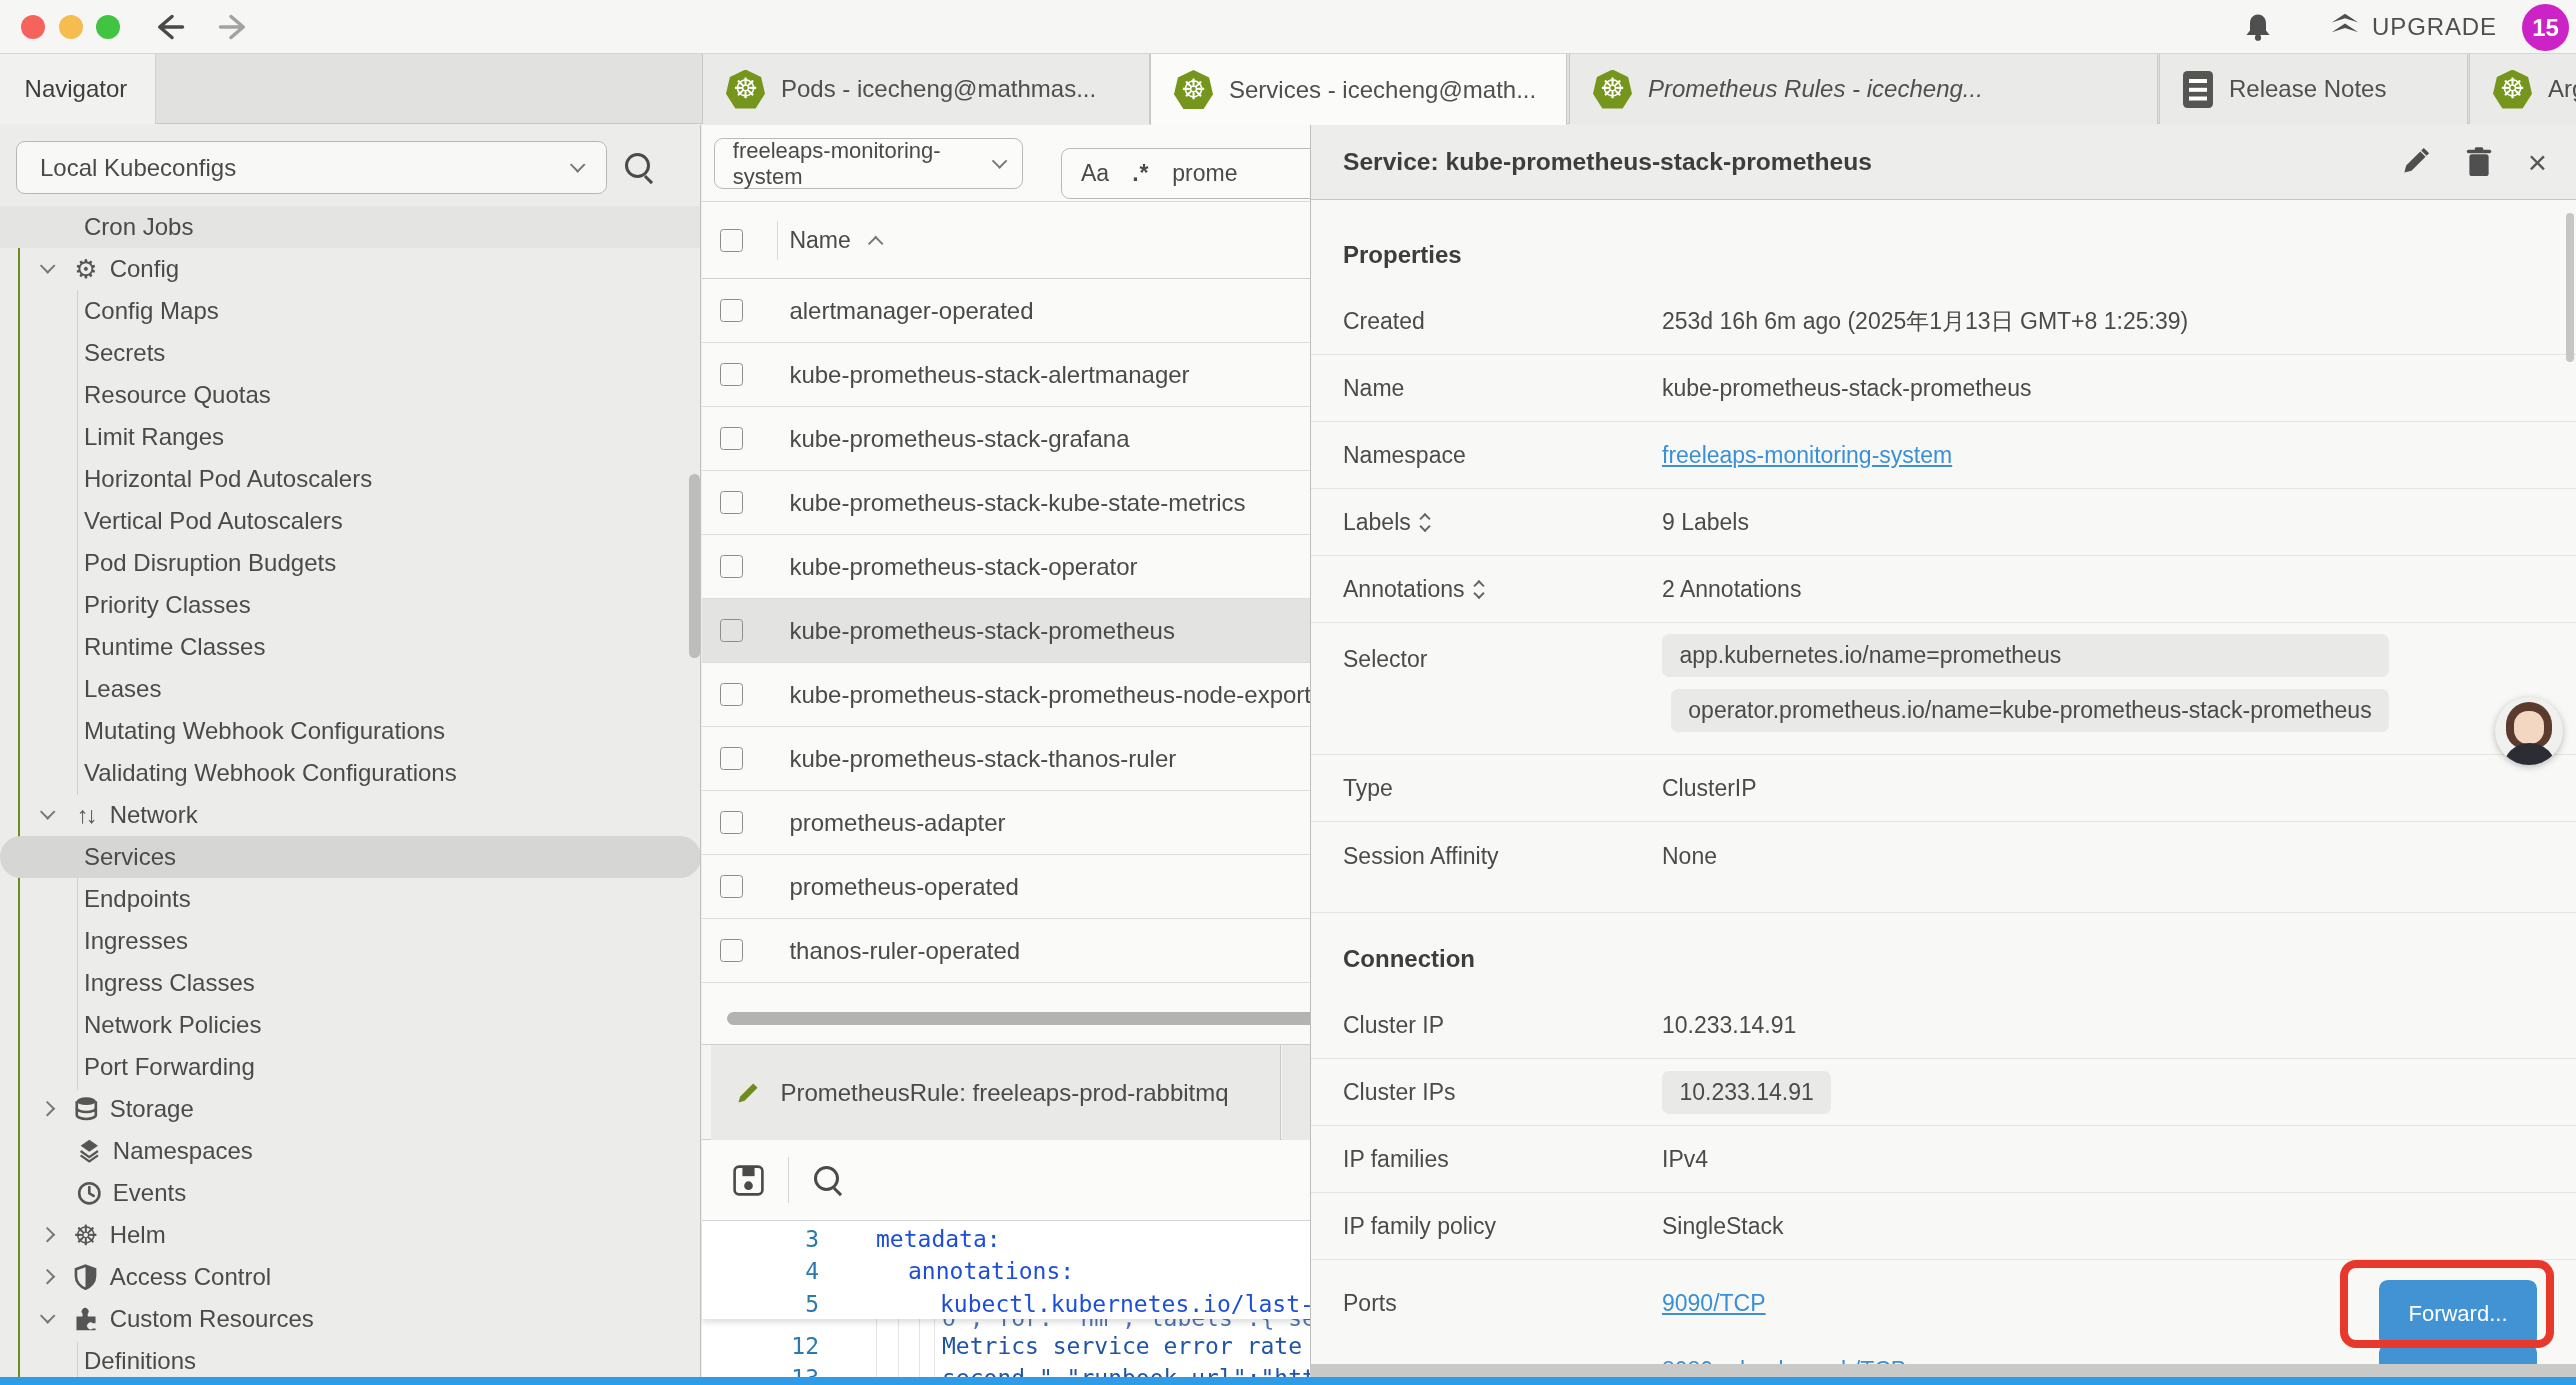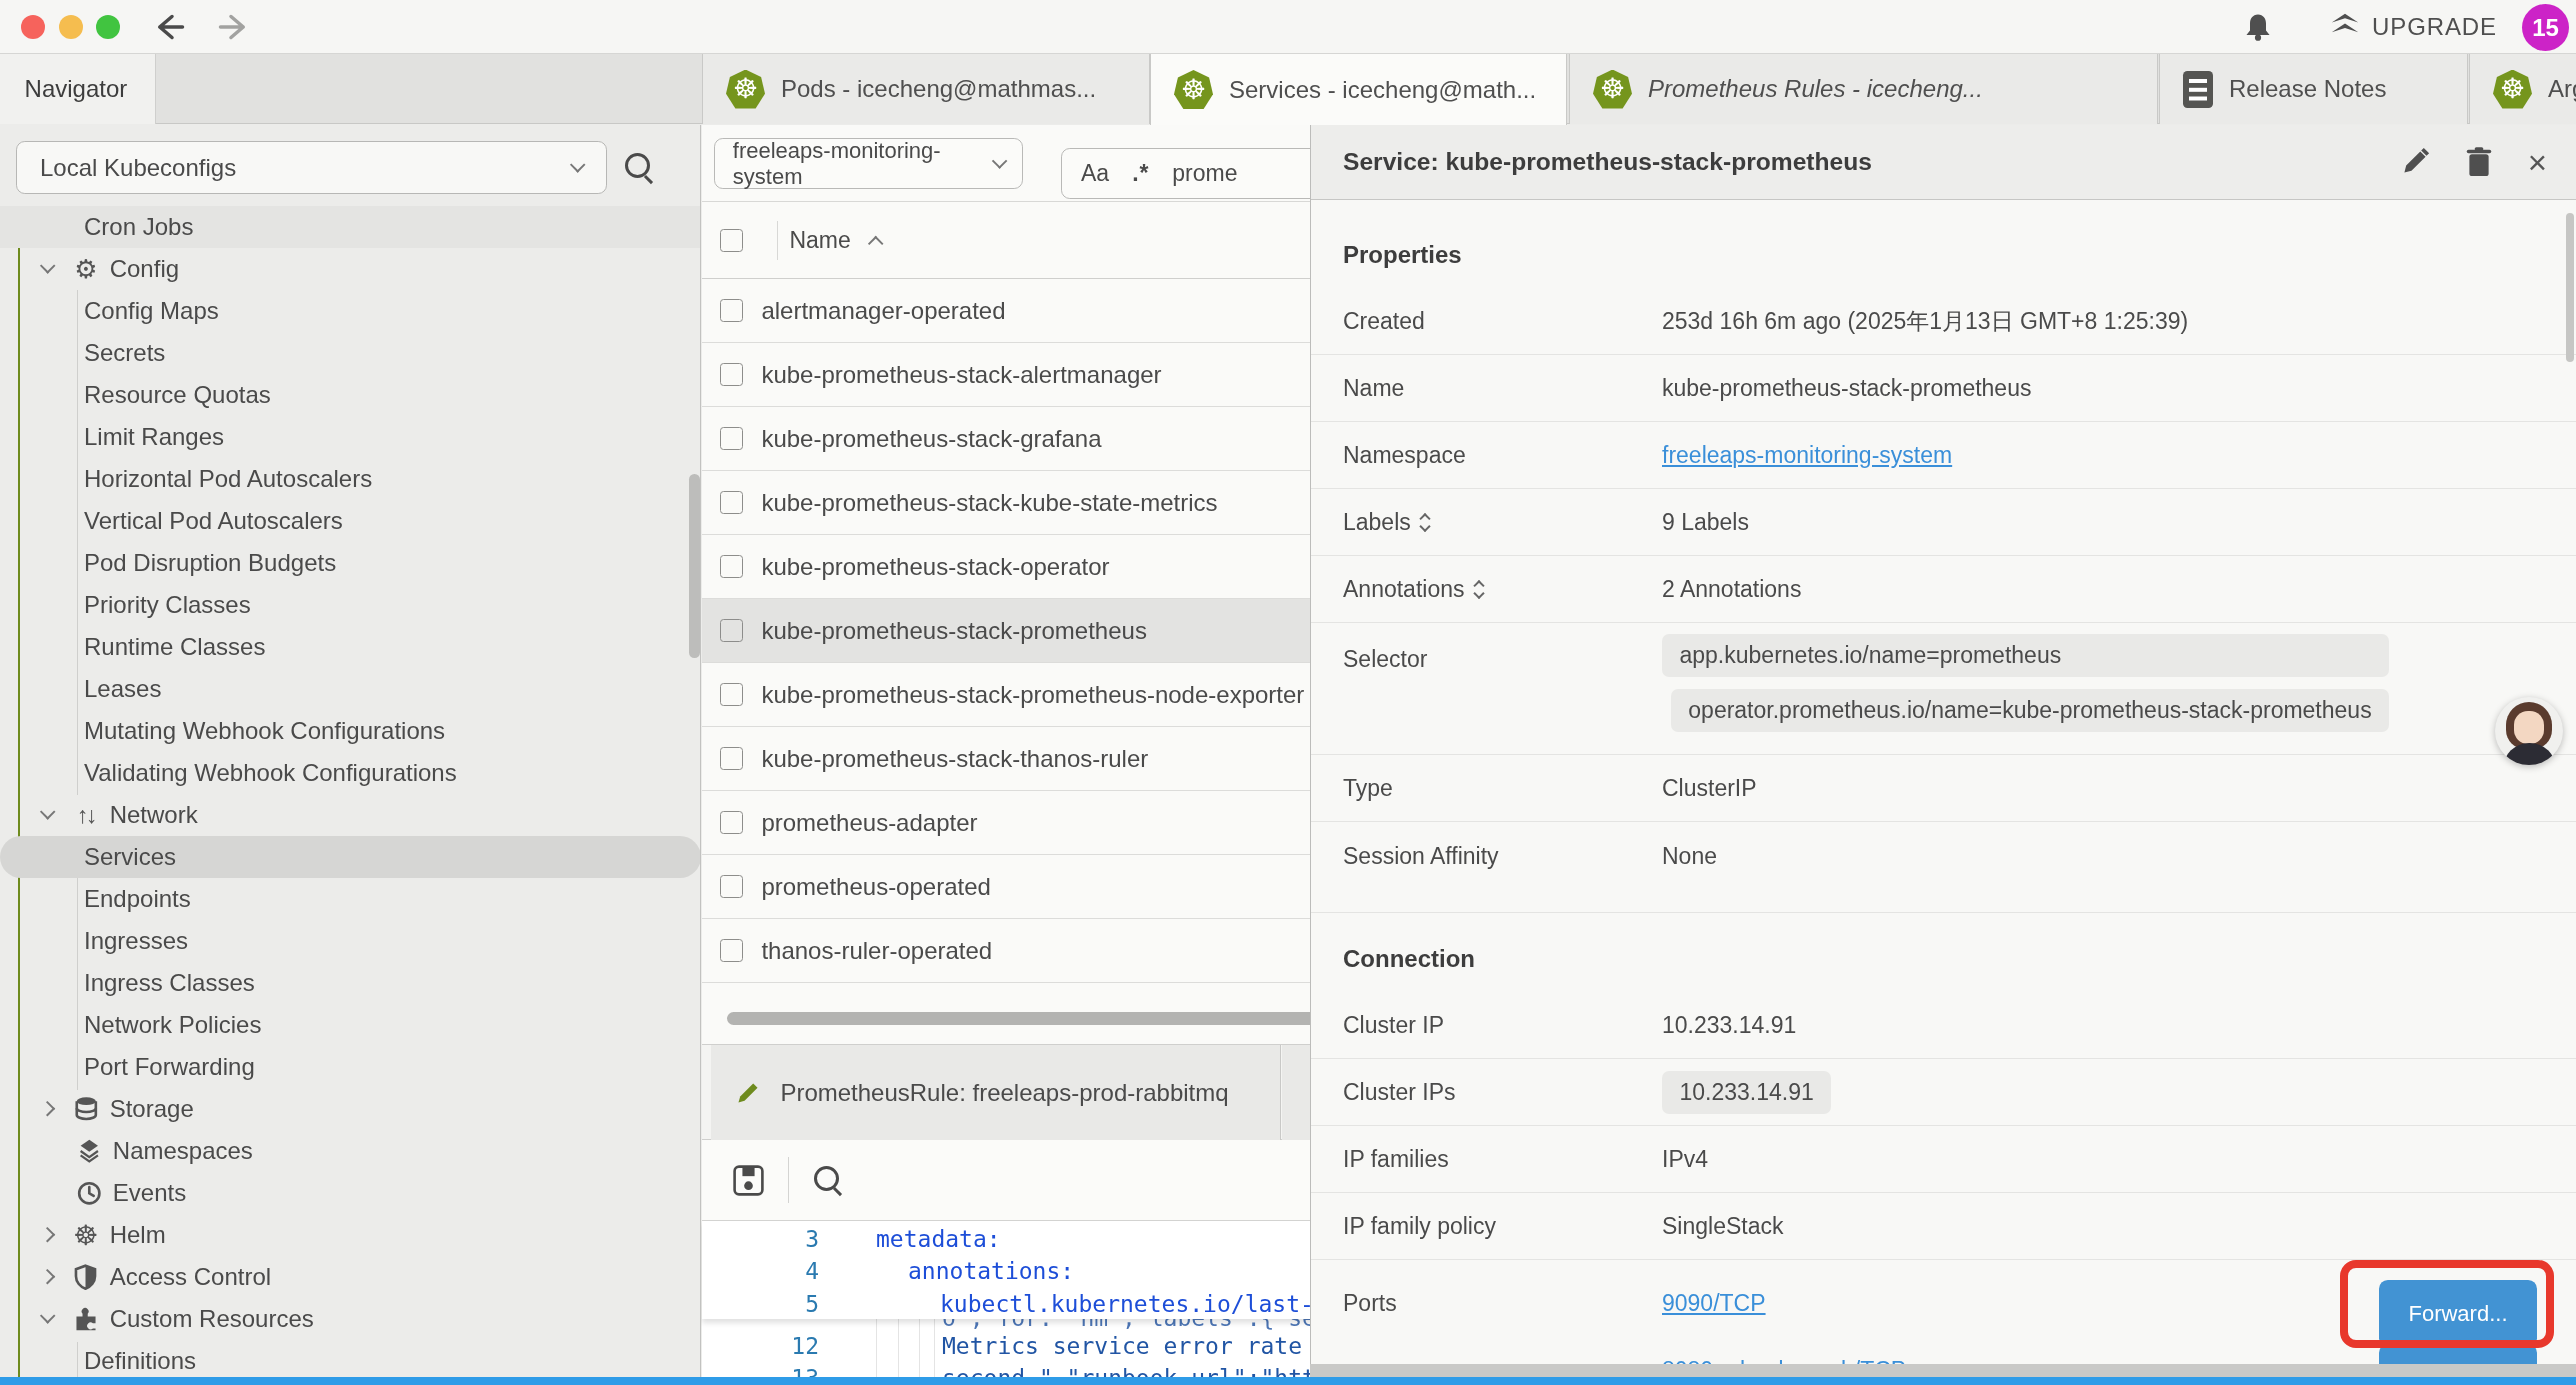--- a/index.html
+++ b/index.html
@@ -64,21 +64,21 @@
   .searchbox { position:absolute; left:359px; top:13px; width:338px; height:51px; border:1.8px solid #b9b9b7; border-radius:8.8px; background:#fbfbf9; display:flex; align-items:center; gap:23px; padding:0 19px; font-size:23px; color:#4a4a4a;margin-top:10px; }
   .rx { font-weight:bold; letter-spacing:0.9px; }
   .listhead { position:absolute; left:0; top:77px; width:1874px; height:77px; border-bottom:0.9px solid #cfcfcd; display:flex; align-items:center; font-size:23px; color:#4a4a4a; }
   .cbx { width:23px; height:23px; border:1.8px solid #8d8d8b; border-radius:3.5px; background:transparent; flex:0 0 23px; }
   .listhead .cbx { margin-left:18.4px; }
   .headname { margin-left:46px; display:flex; align-items:center; gap:19px; }
   .headsep { position:absolute; left:75px; top:19px; width:0.9px; height:39px; background:#d8d8d6; }
   .lrows { position:absolute; left:0; top:154px; width:1874px; }
   .lrow { position:relative; width:1874px; height:64px; border-bottom:0.9px solid #dcdcda; display:flex; align-items:center; font-size:24px; color:#4a4a4a; white-space:nowrap; }
   .lrow .cbx { margin-left:18.4px; }
-  .lrow .nm { margin-left:18px; }
+  .lrow .nm { margin-left:46px; }
   .lrow.sel { background:#e3e3e1; }
   .hscroll { position:absolute; left:24.6px; top:887px; width:1266px; height:13px; background:#b3b3b1; border-radius:7px; }
   .btabs { position:absolute; left:0; top:919px; width:1874px; height:96px; border-top:0.9px solid #cfcfcd; border-bottom:0.9px solid #cfcfcd; background:#f4f4f2; }
   .btab { position:absolute; top:0; height:96px; background:#e9e9e7; border-right:0.9px solid #c9c9c7; display:flex; align-items:center; gap:19px; padding:0 24.6px; font-size:24px; color:#4a4a4a; white-space:nowrap; overflow:hidden; }
   .pencil-green svg, .pencil-dark svg { display:block; }
   .ebar { position:absolute; left:0; top:1015px; width:1874px; height:81px; background:#fbfbf9; border-bottom:0.9px solid #d4d4d2; display:flex; align-items:center; }
   .ebar .vsep { width:0.9px; height:46px; background:#d4d4d2; margin:0 23px; }
   .editor { position:absolute; left:0; top:1096px; width:1874px; height:157px; background:#ffffff; font-family:"DejaVu Sans Mono", monospace; font-size:23px; }
   .eline { position:absolute; height:32px; line-height:32px; white-space:nowrap; }
   .lnum { position:absolute; width:117px; text-align:right; color:#2a7ab0; }

